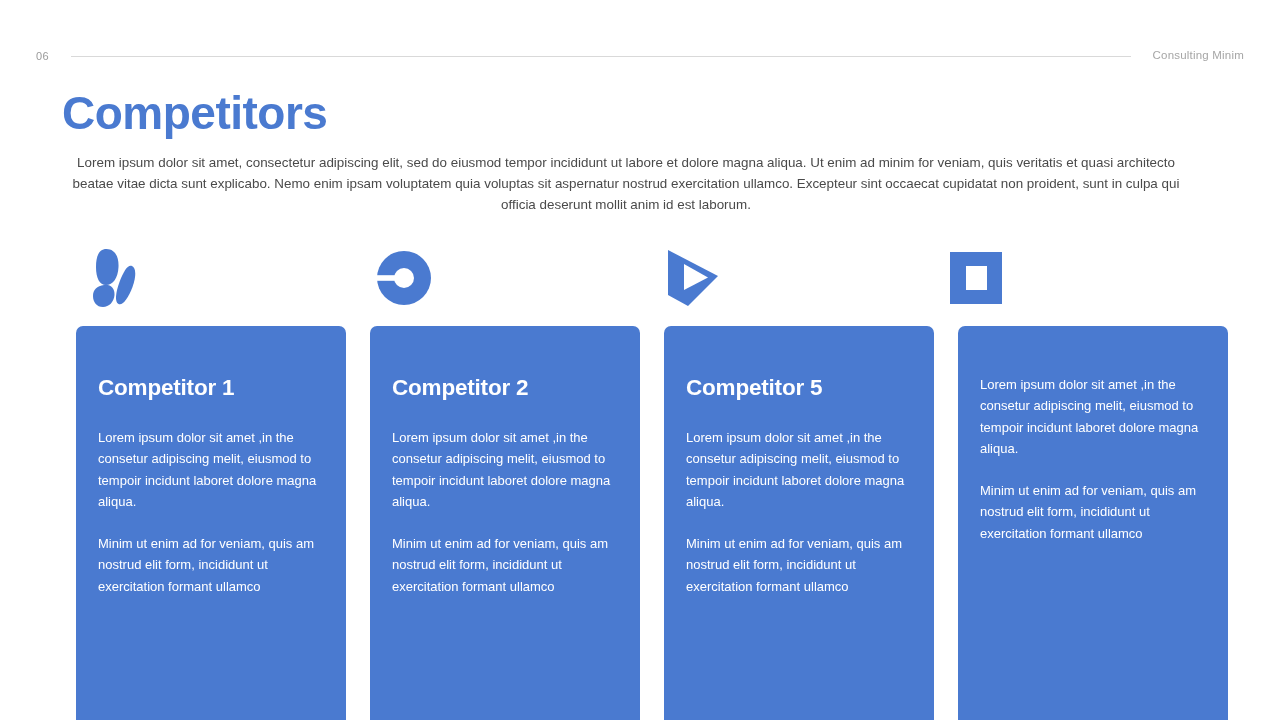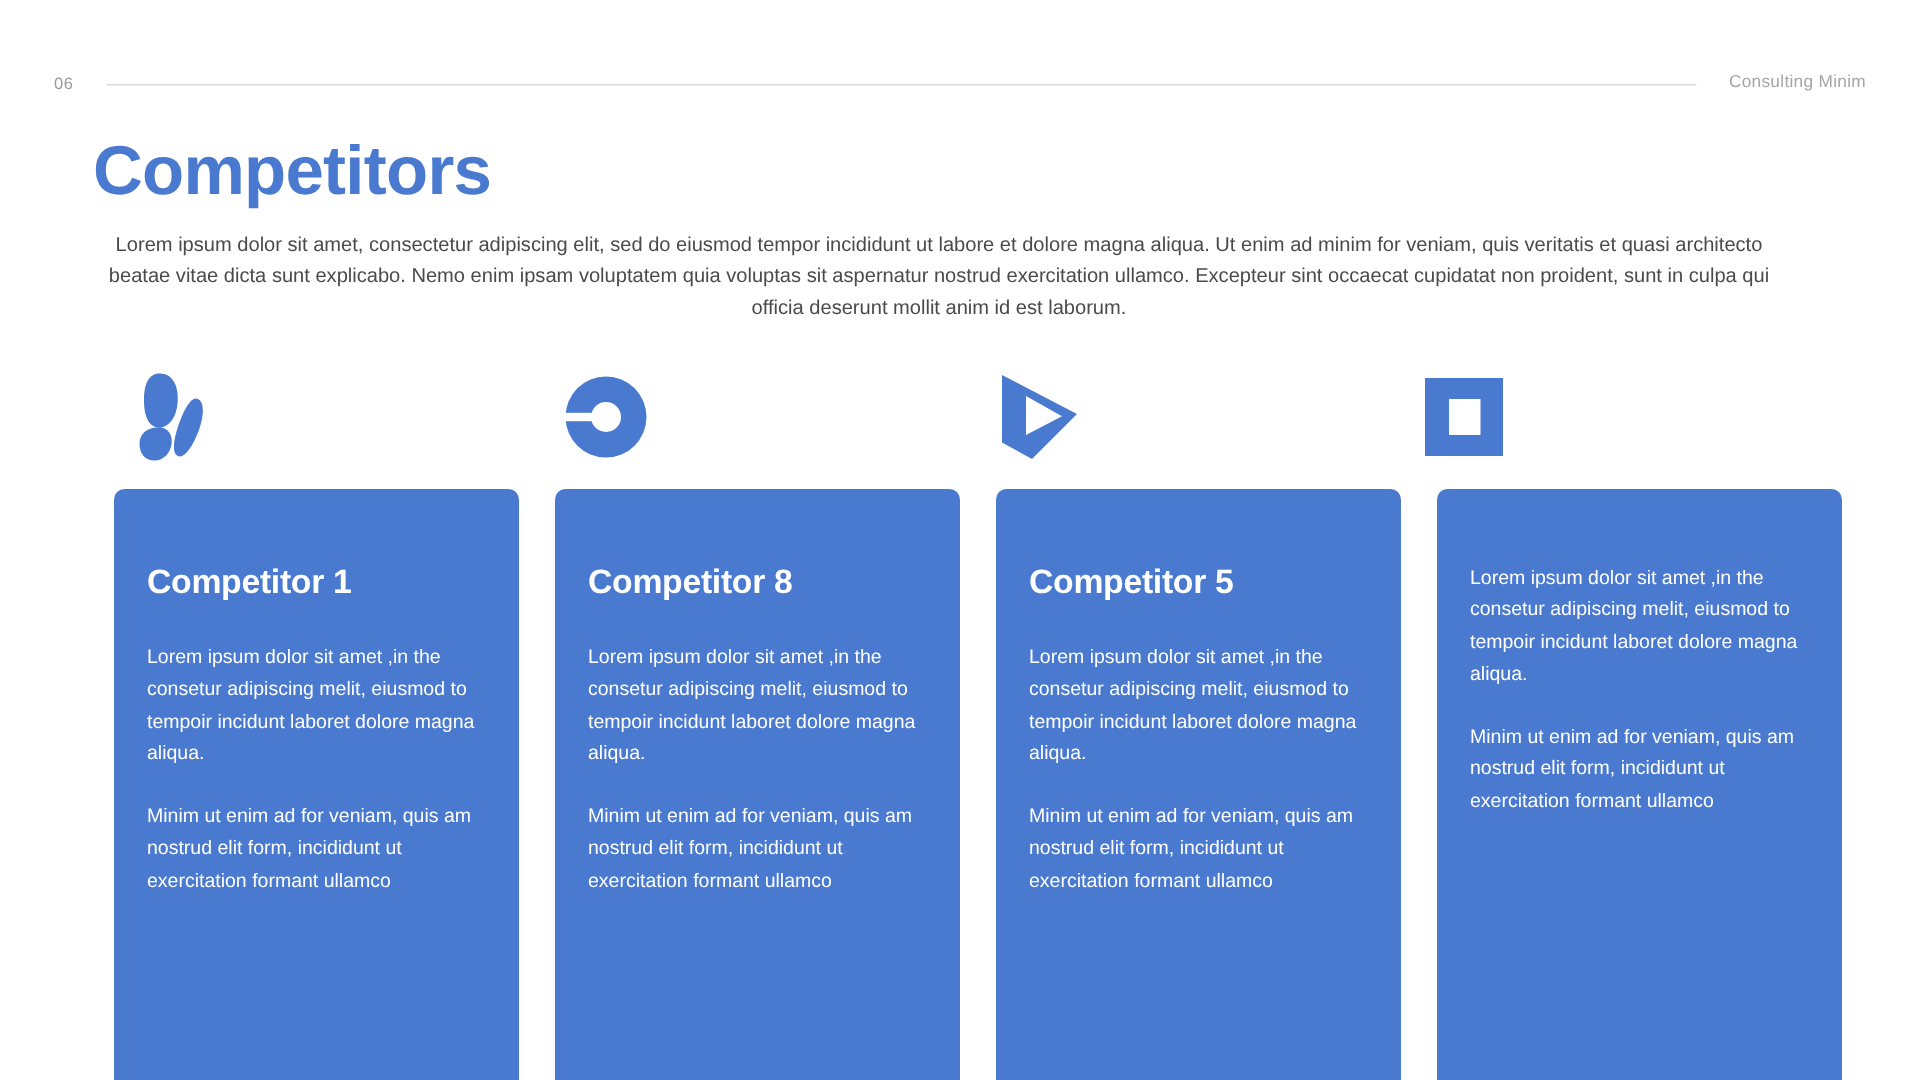--- a/index.html
+++ b/index.html
@@ -194,21 +194,21 @@
 
     <div class="card">
       <div class="card-title">Competitor 1</div>
       <div class="card-body">
         <p>Lorem ipsum dolor sit amet ,in the consetur adipiscing melit, eiusmod to tempoir incidunt laboret dolore magna aliqua.</p>
         <p>Minim ut enim ad for veniam, quis am nostrud elit form, incididunt ut exercitation formant ullamco</p>
       </div>
     </div>
 
     <div class="card">
-      <div class="card-title">Competitor 8</div>
+      <div class="card-title">Competitor 2</div>
       <div class="card-body">
         <p>Lorem ipsum dolor sit amet ,in the consetur adipiscing melit, eiusmod to tempoir incidunt laboret dolore magna aliqua.</p>
         <p>Minim ut enim ad for veniam, quis am nostrud elit form, incididunt ut exercitation formant ullamco</p>
       </div>
     </div>
 
     <div class="card">
       <div class="card-title">Competitor 5</div>
       <div class="card-body">
         <p>Lorem ipsum dolor sit amet ,in the consetur adipiscing melit, eiusmod to tempoir incidunt laboret dolore magna aliqua.</p>

